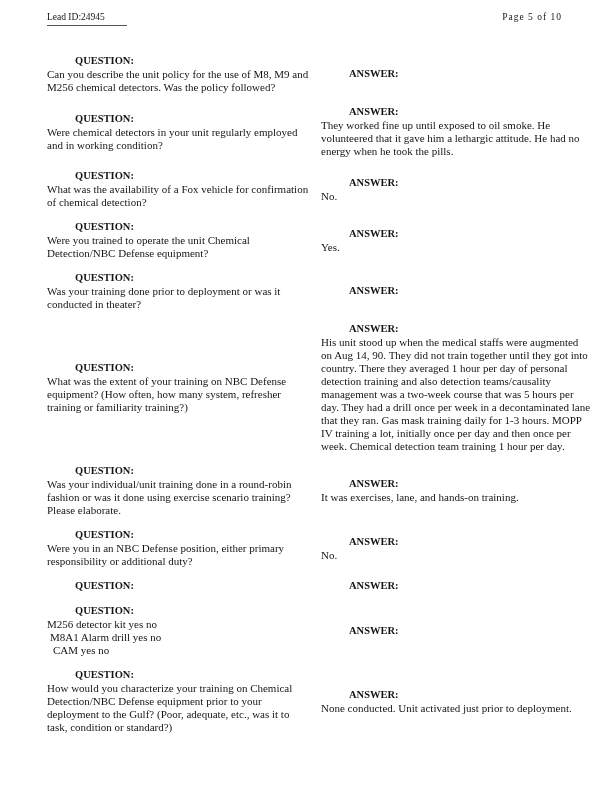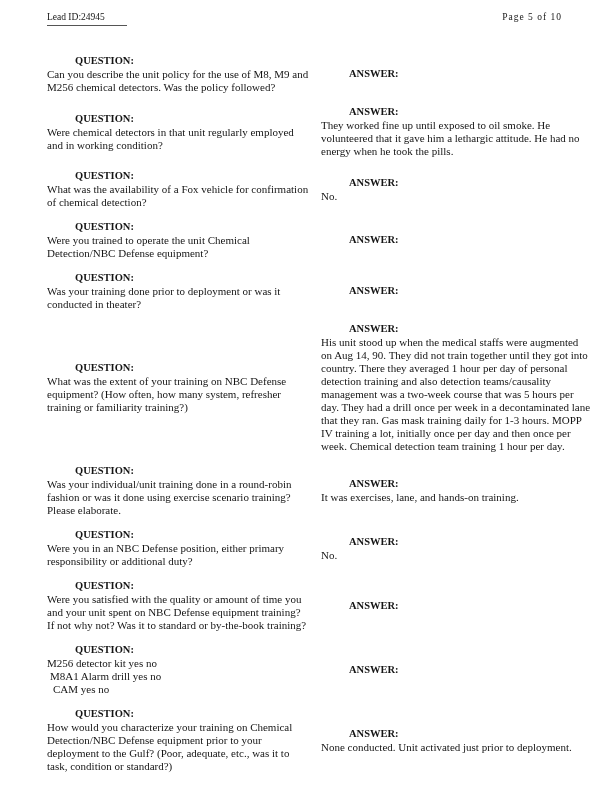--- a/index.html
+++ b/index.html
@@ -66,21 +66,21 @@
       </div>
       <div class="a-col">
         <div class="a-label">ANSWER:</div>
         <div class="a-text"></div>
       </div>
     </div>
 
     <div class="qa-row">
       <div class="q-col">
         <div class="q-label">QUESTION:</div>
-        <div class="q-text">Were chemical detectors in that unit regularly employed and in working condition?</div>
+        <div class="q-text">Were chemical detectors in your unit regularly employed and in working condition?</div>
       </div>
       <div class="a-col">
         <div class="a-label">ANSWER:</div>
         <div class="a-text">They worked fine up until exposed to oil smoke.  He volunteered that it gave him a lethargic attitude.  He had no energy when he took the pills.</div>
       </div>
     </div>
 
     <div class="qa-row">
       <div class="q-col">
         <div class="q-label">QUESTION:</div>
@@ -92,20 +92,21 @@
       </div>
     </div>
 
     <div class="qa-row">
       <div class="q-col">
         <div class="q-label">QUESTION:</div>
         <div class="q-text">Were you trained to operate the unit Chemical Detection/NBC Defense equipment?</div>
       </div>
       <div class="a-col">
         <div class="a-label">ANSWER:</div>
+        <div class="a-text">Yes.</div>
       </div>
     </div>
 
     <div class="qa-row">
       <div class="q-col">
         <div class="q-label">QUESTION:</div>
         <div class="q-text">Was your training done prior to deployment or was it conducted in theater?</div>
       </div>
       <div class="a-col">
         <div class="a-label">ANSWER:</div>
@@ -142,21 +143,20 @@
       </div>
       <div class="a-col">
         <div class="a-label">ANSWER:</div>
         <div class="a-text">No.</div>
       </div>
     </div>
 
     <div class="qa-row">
       <div class="q-col">
         <div class="q-label">QUESTION:</div>
-        <div class="q-text">Were you satisfied with the quality or amount of time you and your unit spent on NBC Defense equipment training?  If not why not?  Was it to standard or by-the-book training?</div>
       </div>
       <div class="a-col">
         <div class="a-label">ANSWER:</div>
       </div>
     </div>
 
     <div class="qa-row">
       <div class="q-col">
         <div class="q-label">QUESTION:</div>
         <div class="q-extra">M256 detector kit yes no</div>

